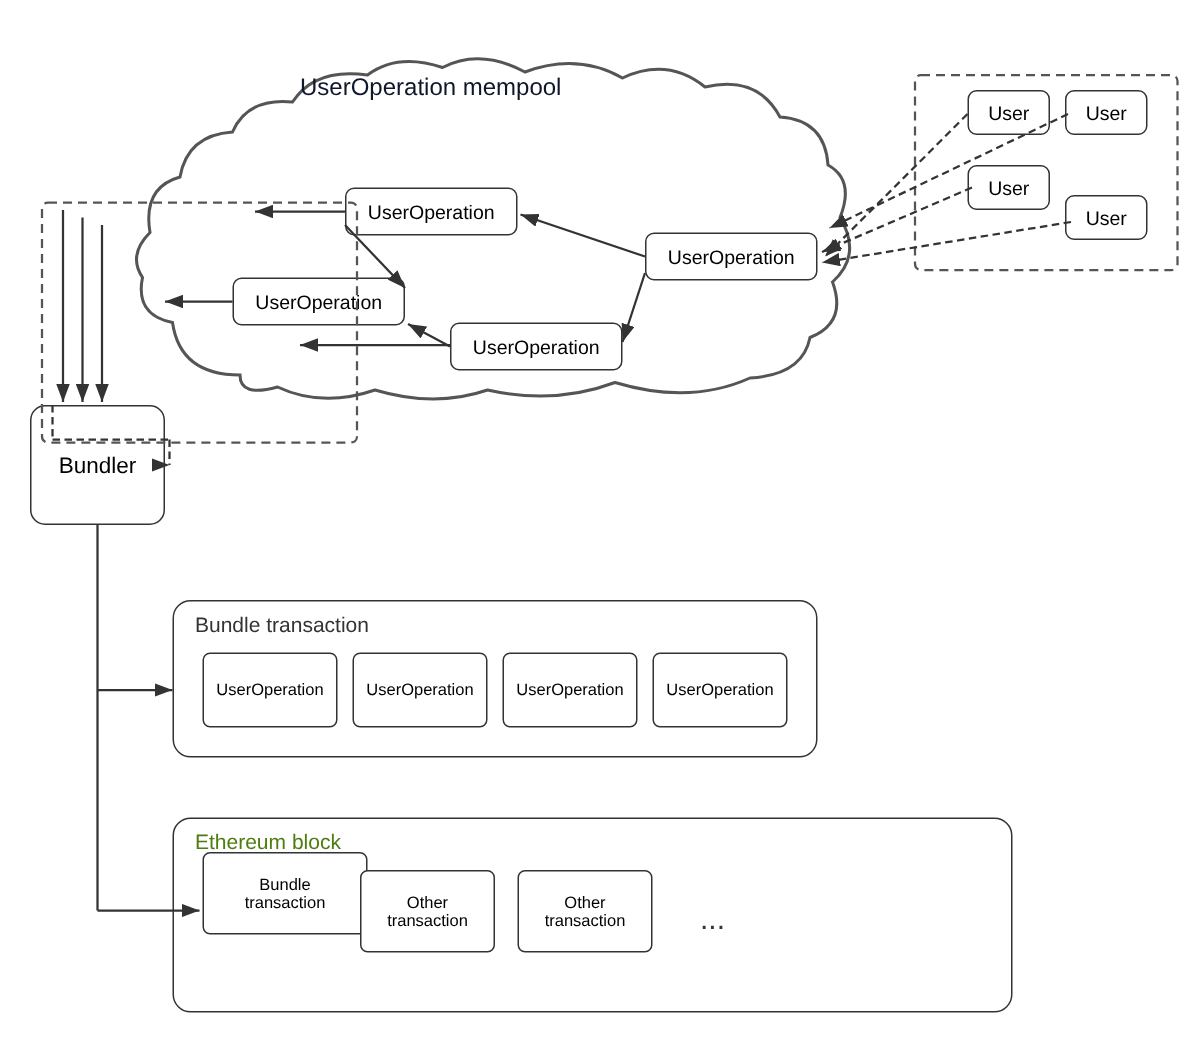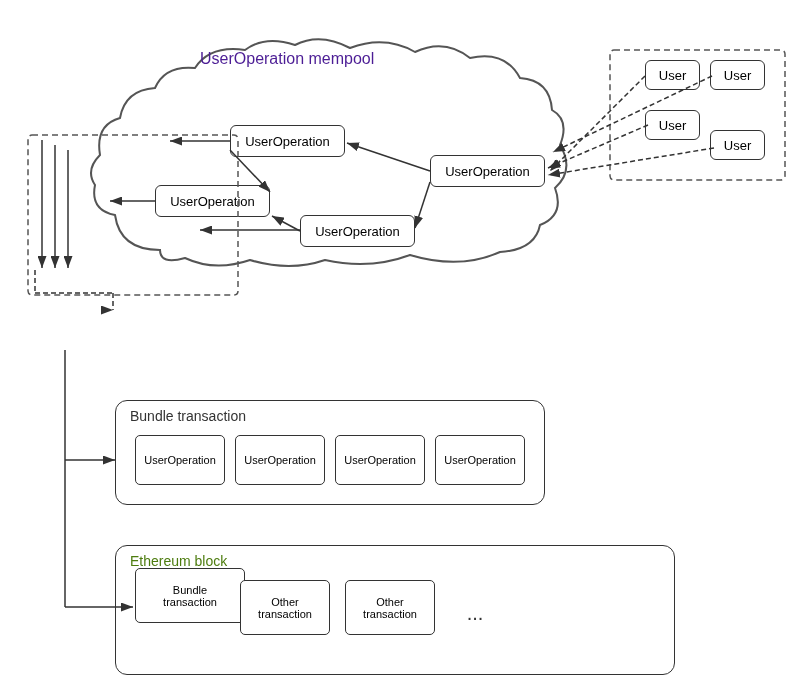--- a/index.html
+++ b/index.html
@@ -184,21 +184,21 @@
         Q 380,240 330,225
         Q 290,240 245,230
         Q 210,242 170,230
         Q 135,242 105,228
         Q 80,235 80,220
         Z
       " fill="white" stroke="#555" stroke-width="2" fill-opacity="1"></path>
     </svg>
   </div>
 
-  <div style="position:absolute; left:200px; top:50px; font-size:16px; color:#4c1d95;">UserOperation mempool</div>
+  <div style="position:absolute; left:200px; top:50px; font-size:16px; color:#0f172a;">UserOperation mempool</div>
 
   <div class="box user-op-1">
     <span>UserOperation</span>
   </div>
   <div class="box user-op-2">
     <span>UserOperation</span>
   </div>
   <div class="box user-op-3">
     <span>UserOperation</span>
   </div>
@@ -212,20 +212,23 @@
   <div class="box user user-2">
     <span>User</span>
   </div>
   <div class="box user user-3">
     <span>User</span>
   </div>
   <div class="box user user-4">
     <span>User</span>
   </div>
 
+  <div class="box bundler">
+    <span>Bundler</span>
+  </div>
 
   <div class="bundle-container"></div>
   <div class="bundle-container-label">Bundle transaction</div>
 
   <div class="mini-box b-op1">
     <span>UserOperation</span>
   </div>
   <div class="mini-box b-op2">
     <span>UserOperation</span>
   </div>

